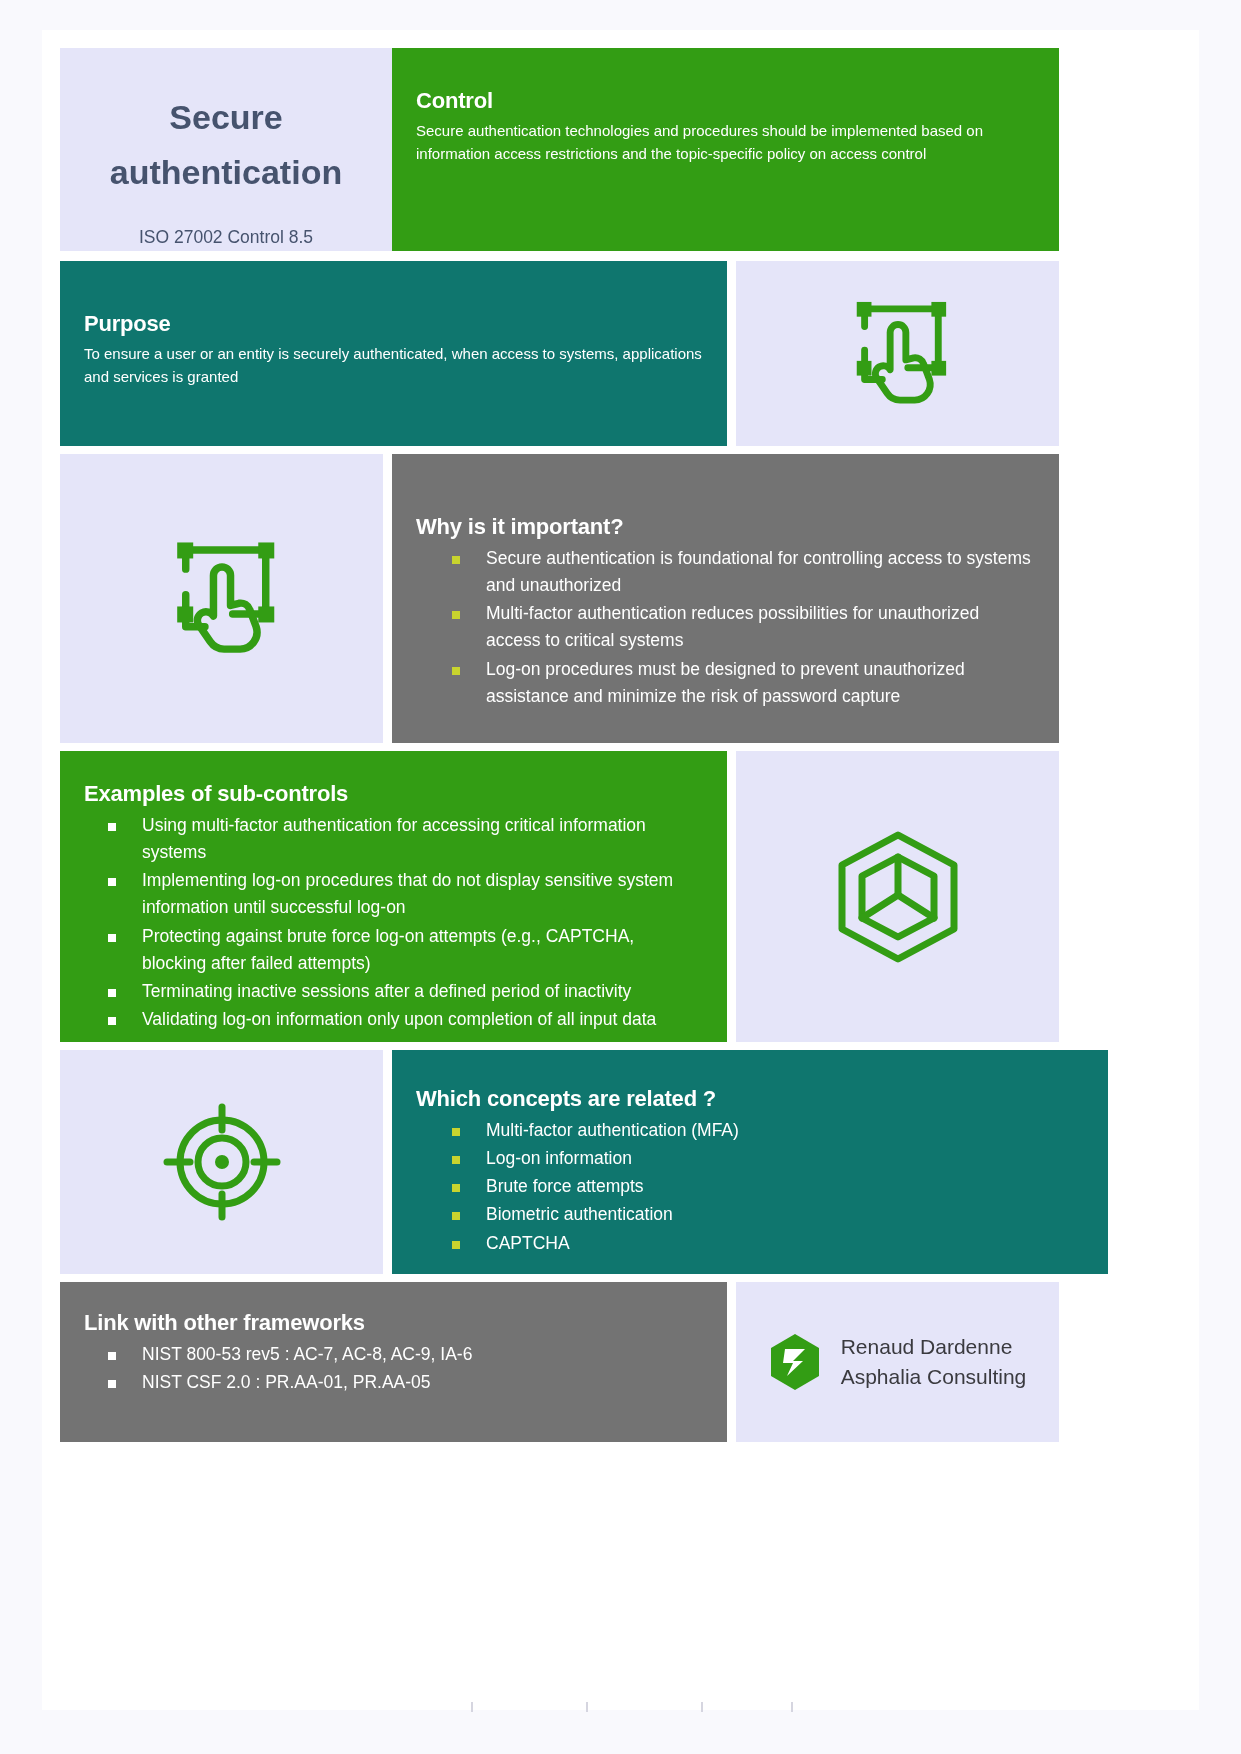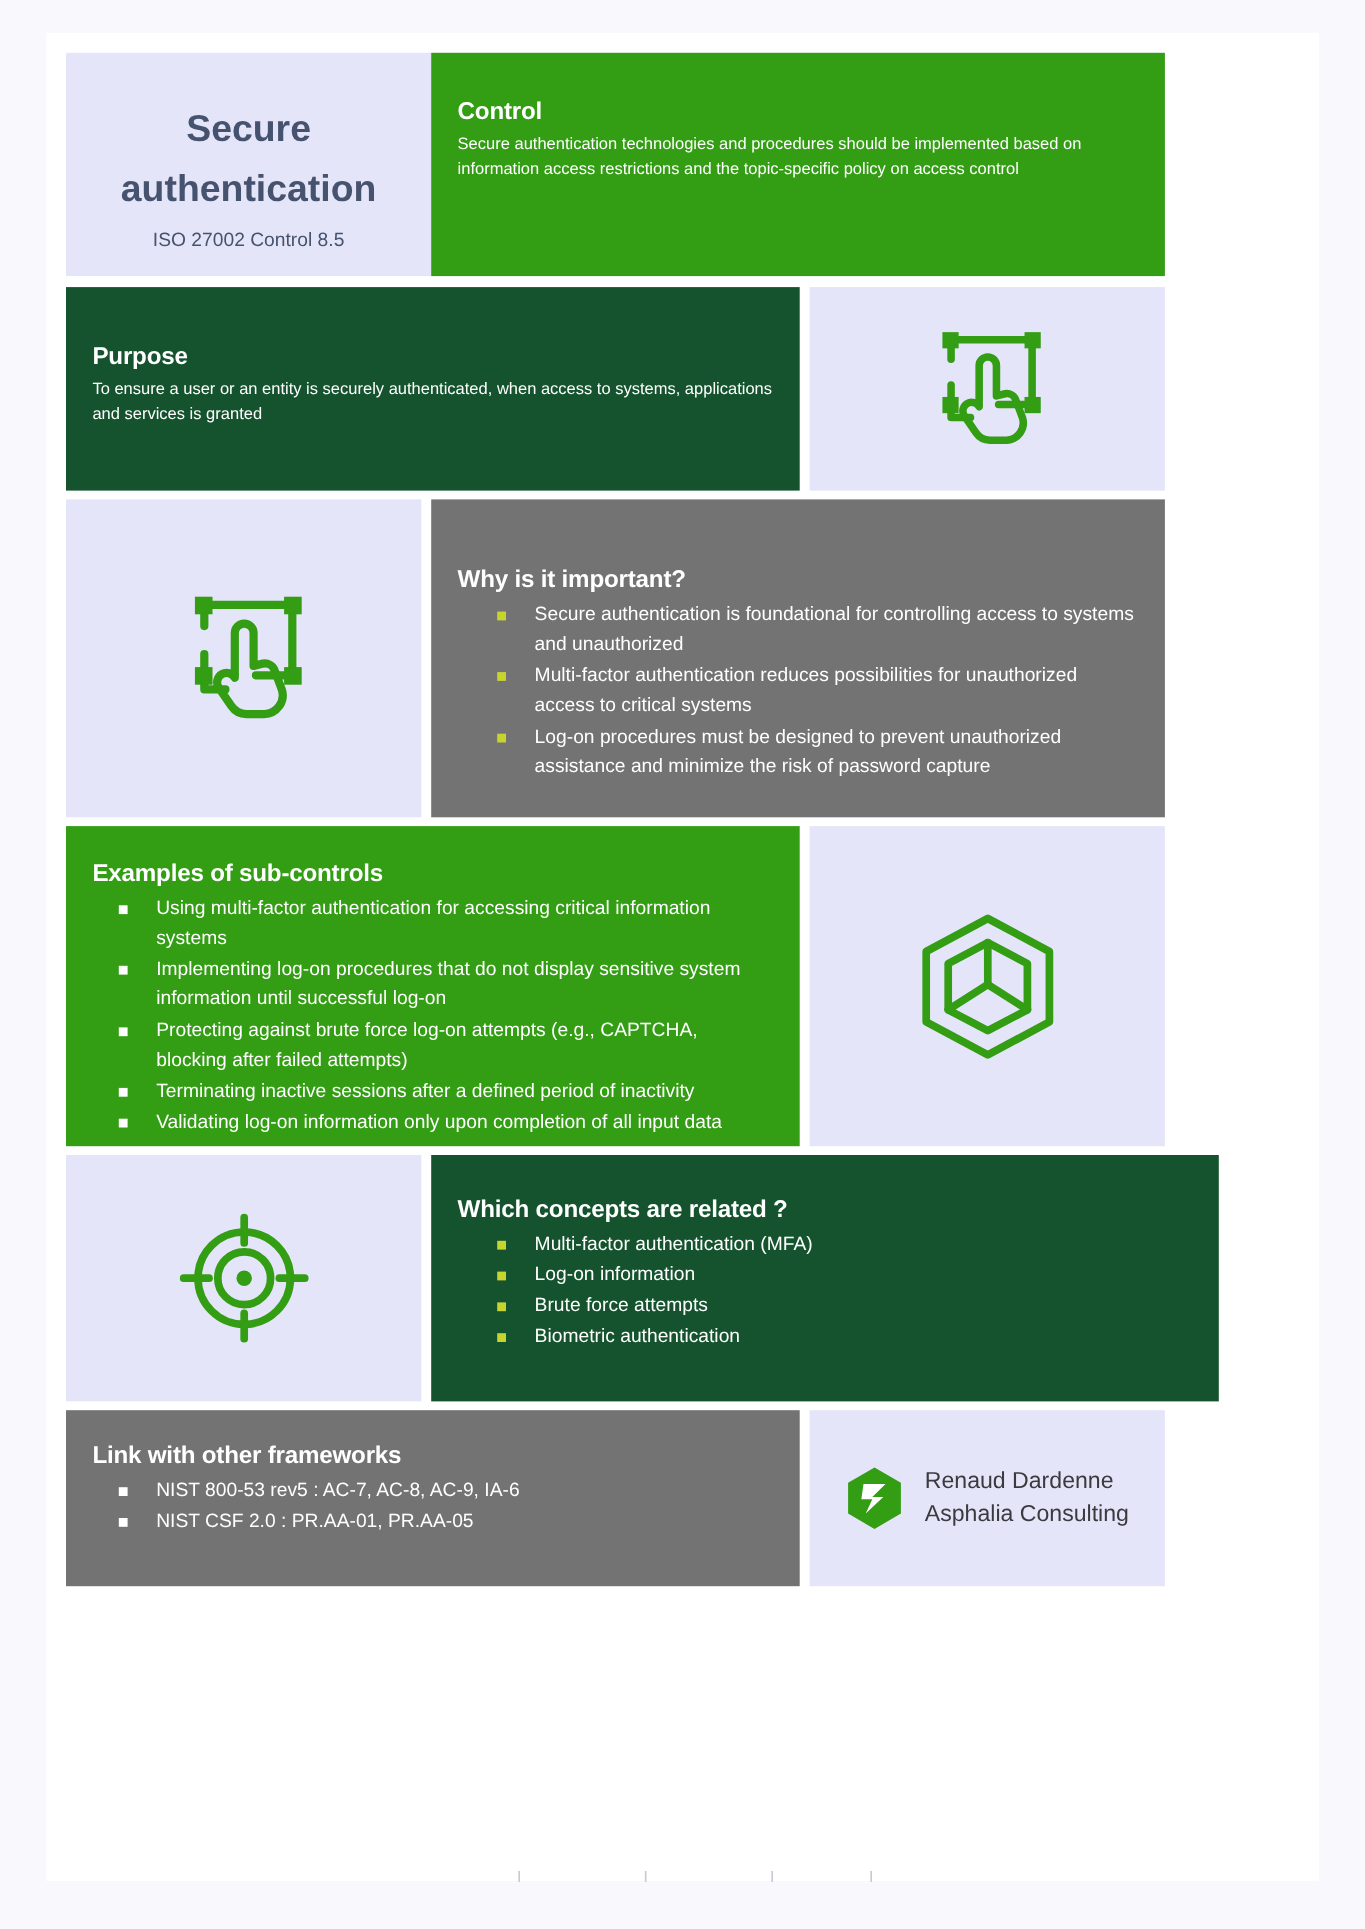--- a/index.html
+++ b/index.html
@@ -14,24 +14,24 @@
     background: #f9f9fd;
     padding: 30px 42px 44px 42px;
   }
   .canvas {
     position: relative;
     width: 100%; height: 100%;
     background: #ffffff;
   }
 
   
-  .blk { position: absolute; }
+  .blk { position: absolute; gap: 19px; }
   .lav   { background: #e5e5f9; }
   .green { background: #339d14; }
-  .slate { background: #14532d; }
+  .slate { background: #0f766e; }
   .dark  { background: #737373; }
 
   .pad { padding: 18px 24px 16px 24px; }
 
   h2.sec {
     color: #ffffff;
     font-size: 22px;
     font-weight: bold;
     letter-spacing: -0.2px;
     margin-bottom: 5px;
@@ -194,20 +194,21 @@
       </svg>
     </div>
 
     <div class="blk slate pad" style="left:350px; top:1020px; width:716px; height:224px; padding-top:36px;">
       <h2 class="sec">Which concepts are related ?</h2>
       <ul class="bul">
         <li>Multi-factor authentication (MFA)</li>
         <li>Log-on information</li>
         <li>Brute force attempts</li>
         <li>Biometric authentication</li>
+        <li>CAPTCHA</li>
       </ul>
     </div>
 
     <div class="blk dark pad" style="left:18px; top:1252px; width:667px; height:160px; padding-top:28px;">
       <h2 class="sec">Link with other frameworks</h2>
       <ul class="bul white-bul" style="margin-left:22px;">
         <li>NIST 800-53 rev5 : AC-7, AC-8, AC-9, IA-6</li>
         <li>NIST CSF 2.0 : PR.AA-01, PR.AA-05</li>
       </ul>
     </div>

